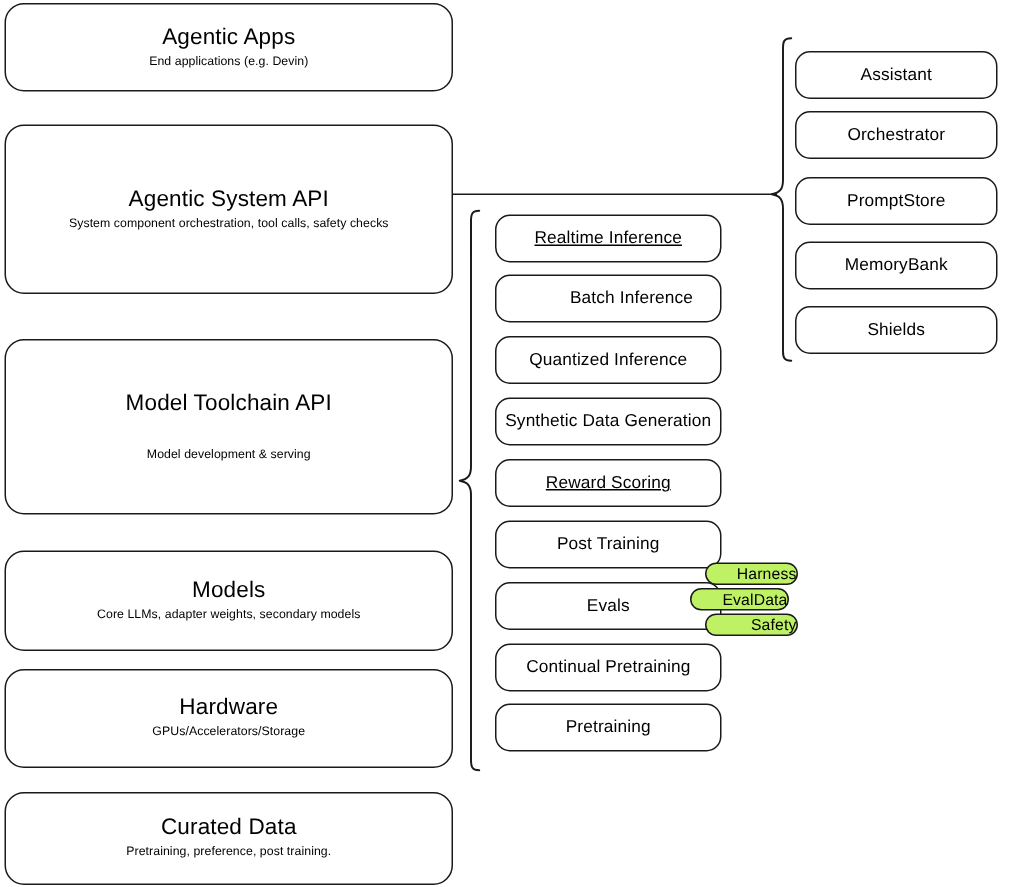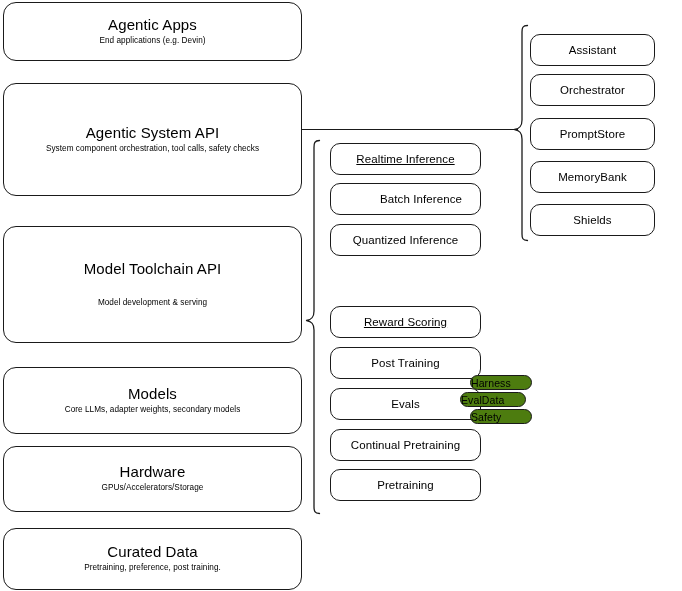--- a/index.html
+++ b/index.html
@@ -57,32 +57,32 @@
   .cap-box {
     height: 32px;
     border-radius: 10px;
   }
   .cap-label {
     font-size: 11.5px;
     line-height: 14px;
     letter-spacing: 0.1px;
   }
   .mid-box { left: 330px; width: 151px; }
-  .right-box { left: 530px; width: 125px; }
+  .right-box { left: 530px; width: 135px; }
 
   
   .pill {
     position: absolute;
     box-sizing: border-box;
     border: 1.3px solid #1a1a1a;
-    background: #4d7c0f;
+    background: #bef264;
     border-radius: 999px;
     display: flex;
     align-items: center;
-    justify-content: flex-start;
+    justify-content: flex-end;
     font-size: 10.5px;
     line-height: 12px;
     letter-spacing: 0.1px;
     z-index: 6;
   }
 
   
   .connector {
     position: absolute;
     background: #1a1a1a;
@@ -150,20 +150,23 @@
 
   <div class="box cap-box mid-box" style="top:143px;text-decoration:underline;">
     <div class="cap-label">Realtime Inference</div>
   </div>
   <div class="box cap-box mid-box" style="top:183px;padding-left:31px;">
     <div class="cap-label">Batch Inference</div>
   </div>
   <div class="box cap-box mid-box" style="top:224px;">
     <div class="cap-label">Quantized Inference</div>
   </div>
+  <div class="box cap-box mid-box" style="top:265px;">
+    <div class="cap-label">Synthetic Data Generation</div>
+  </div>
   <div class="box cap-box mid-box" style="top:306px;text-decoration:underline;">
     <div class="cap-label">Reward Scoring</div>
   </div>
   <div class="box cap-box mid-box" style="top:347px;">
     <div class="cap-label">Post Training</div>
   </div>
   <div class="box cap-box mid-box" style="top:388px;">
     <div class="cap-label">Evals</div>
   </div>
   <div class="box cap-box mid-box" style="top:429px;">

